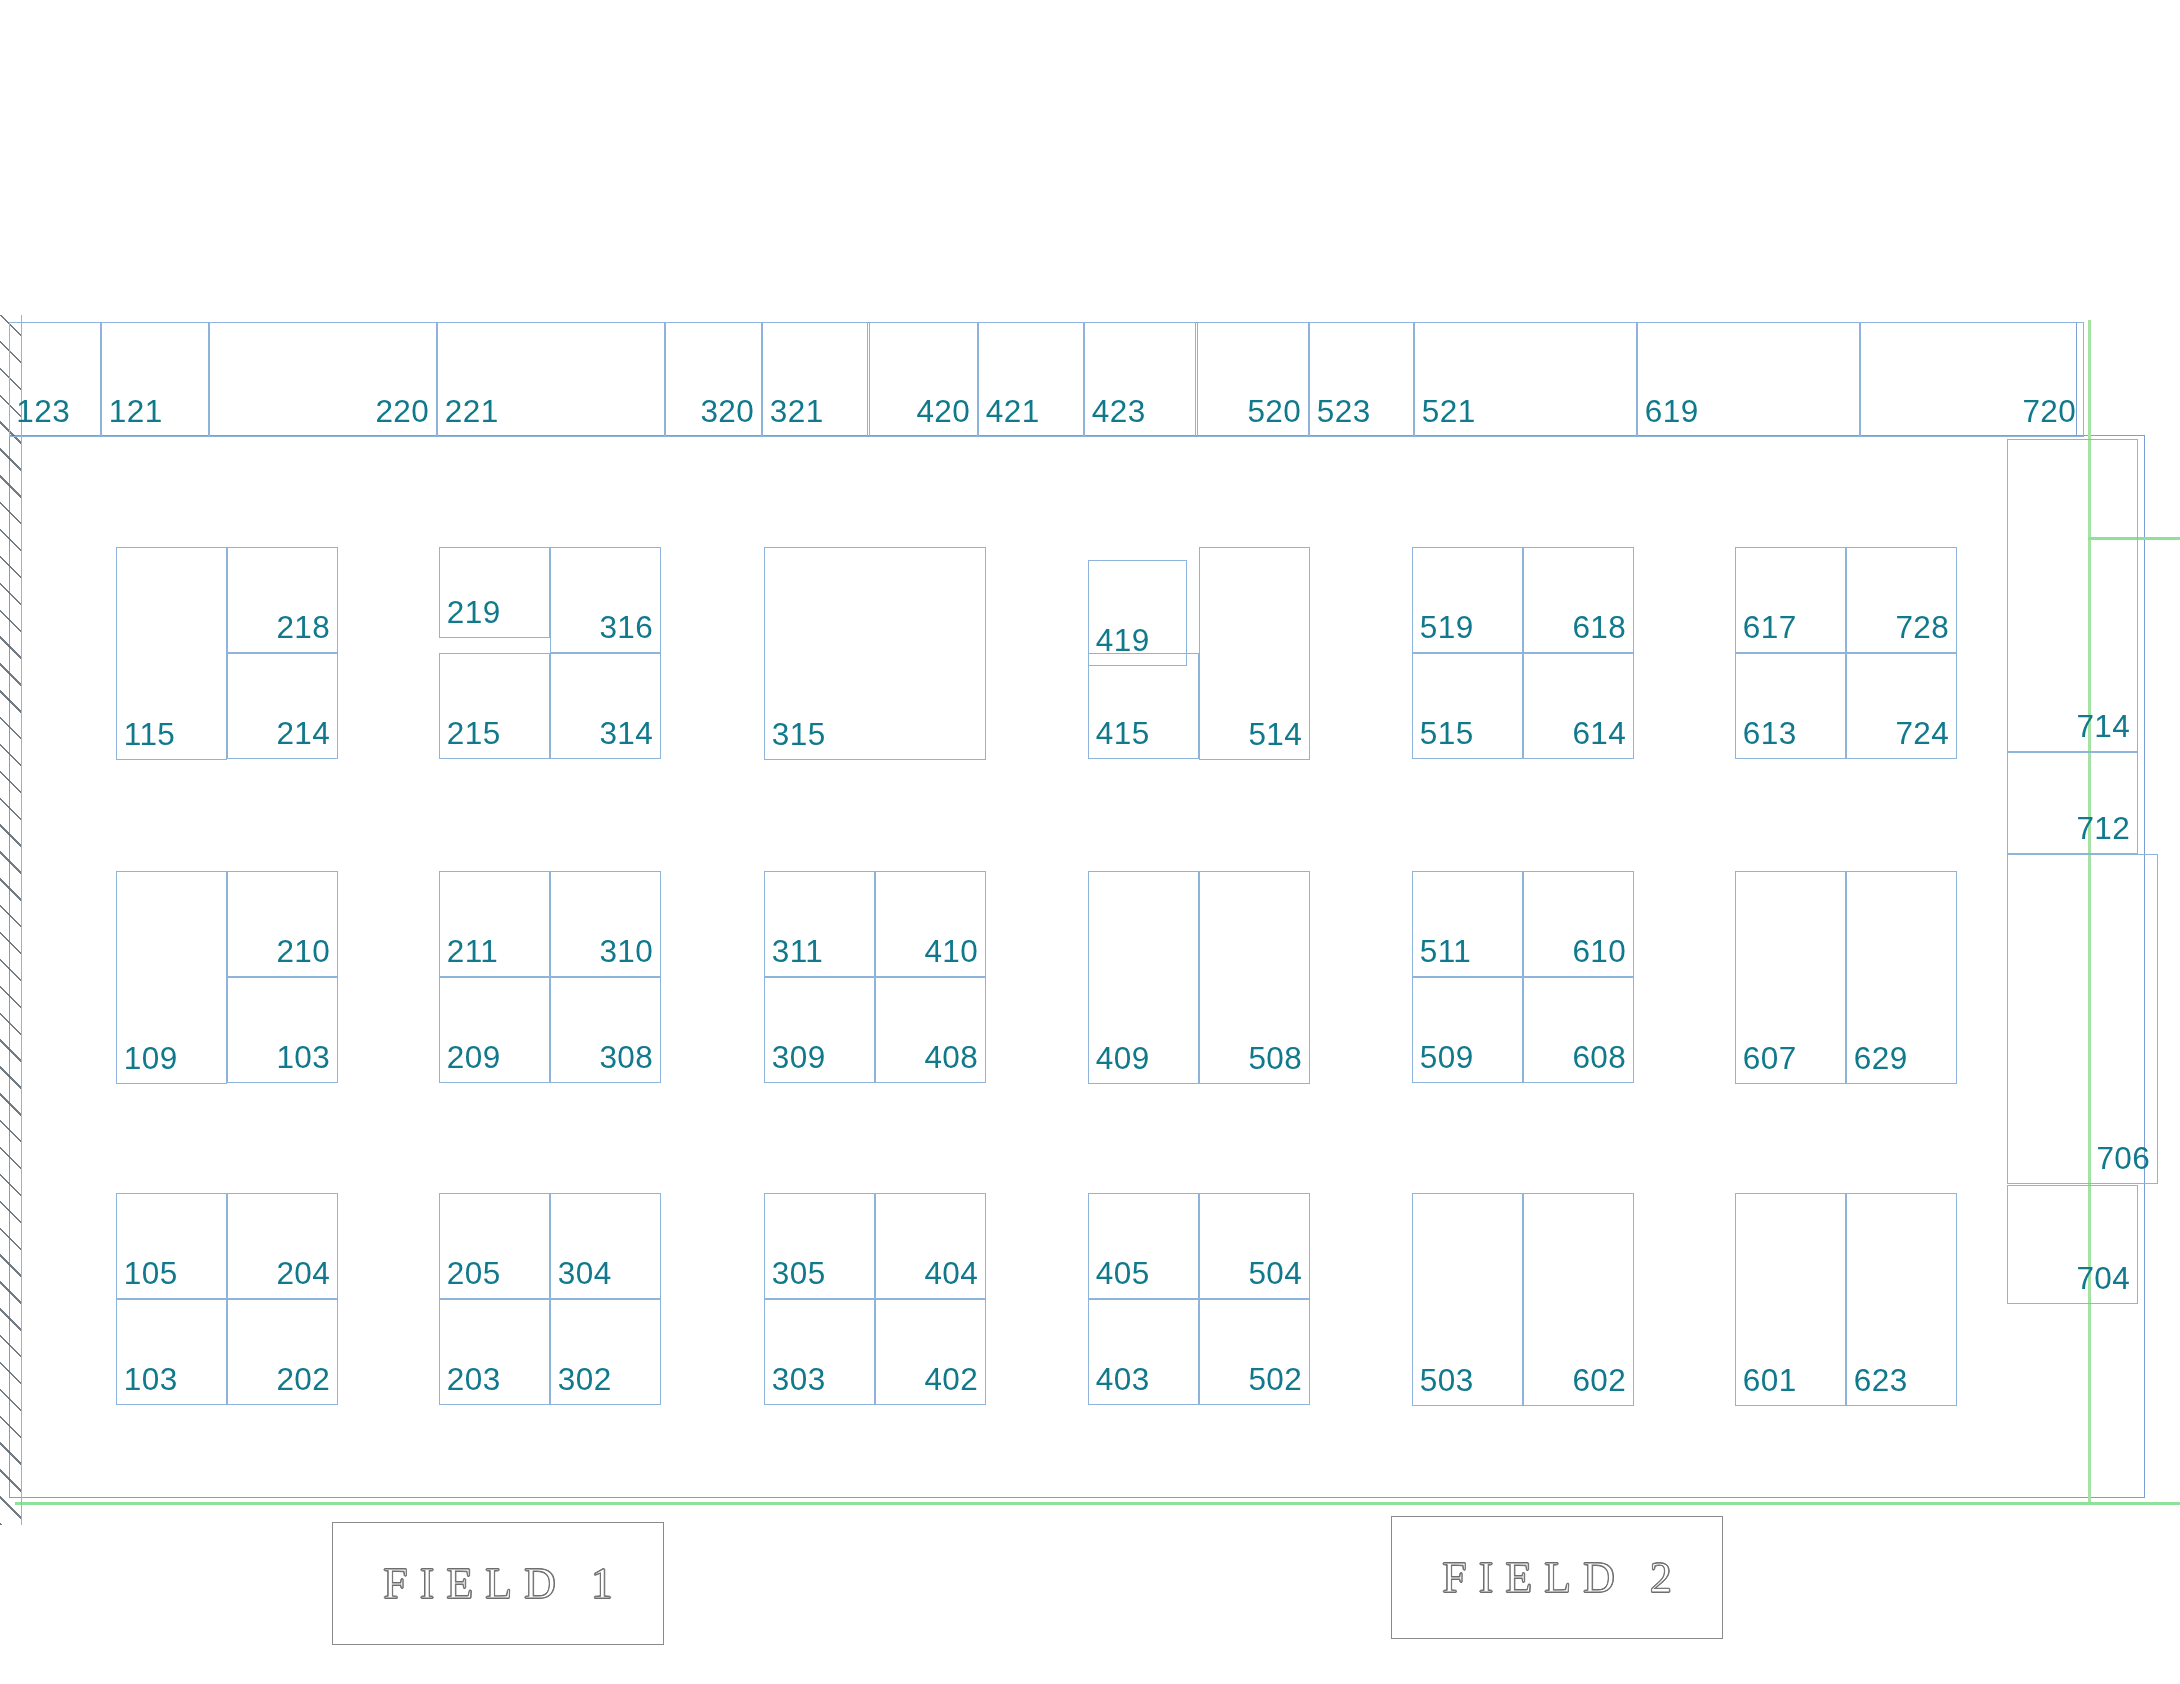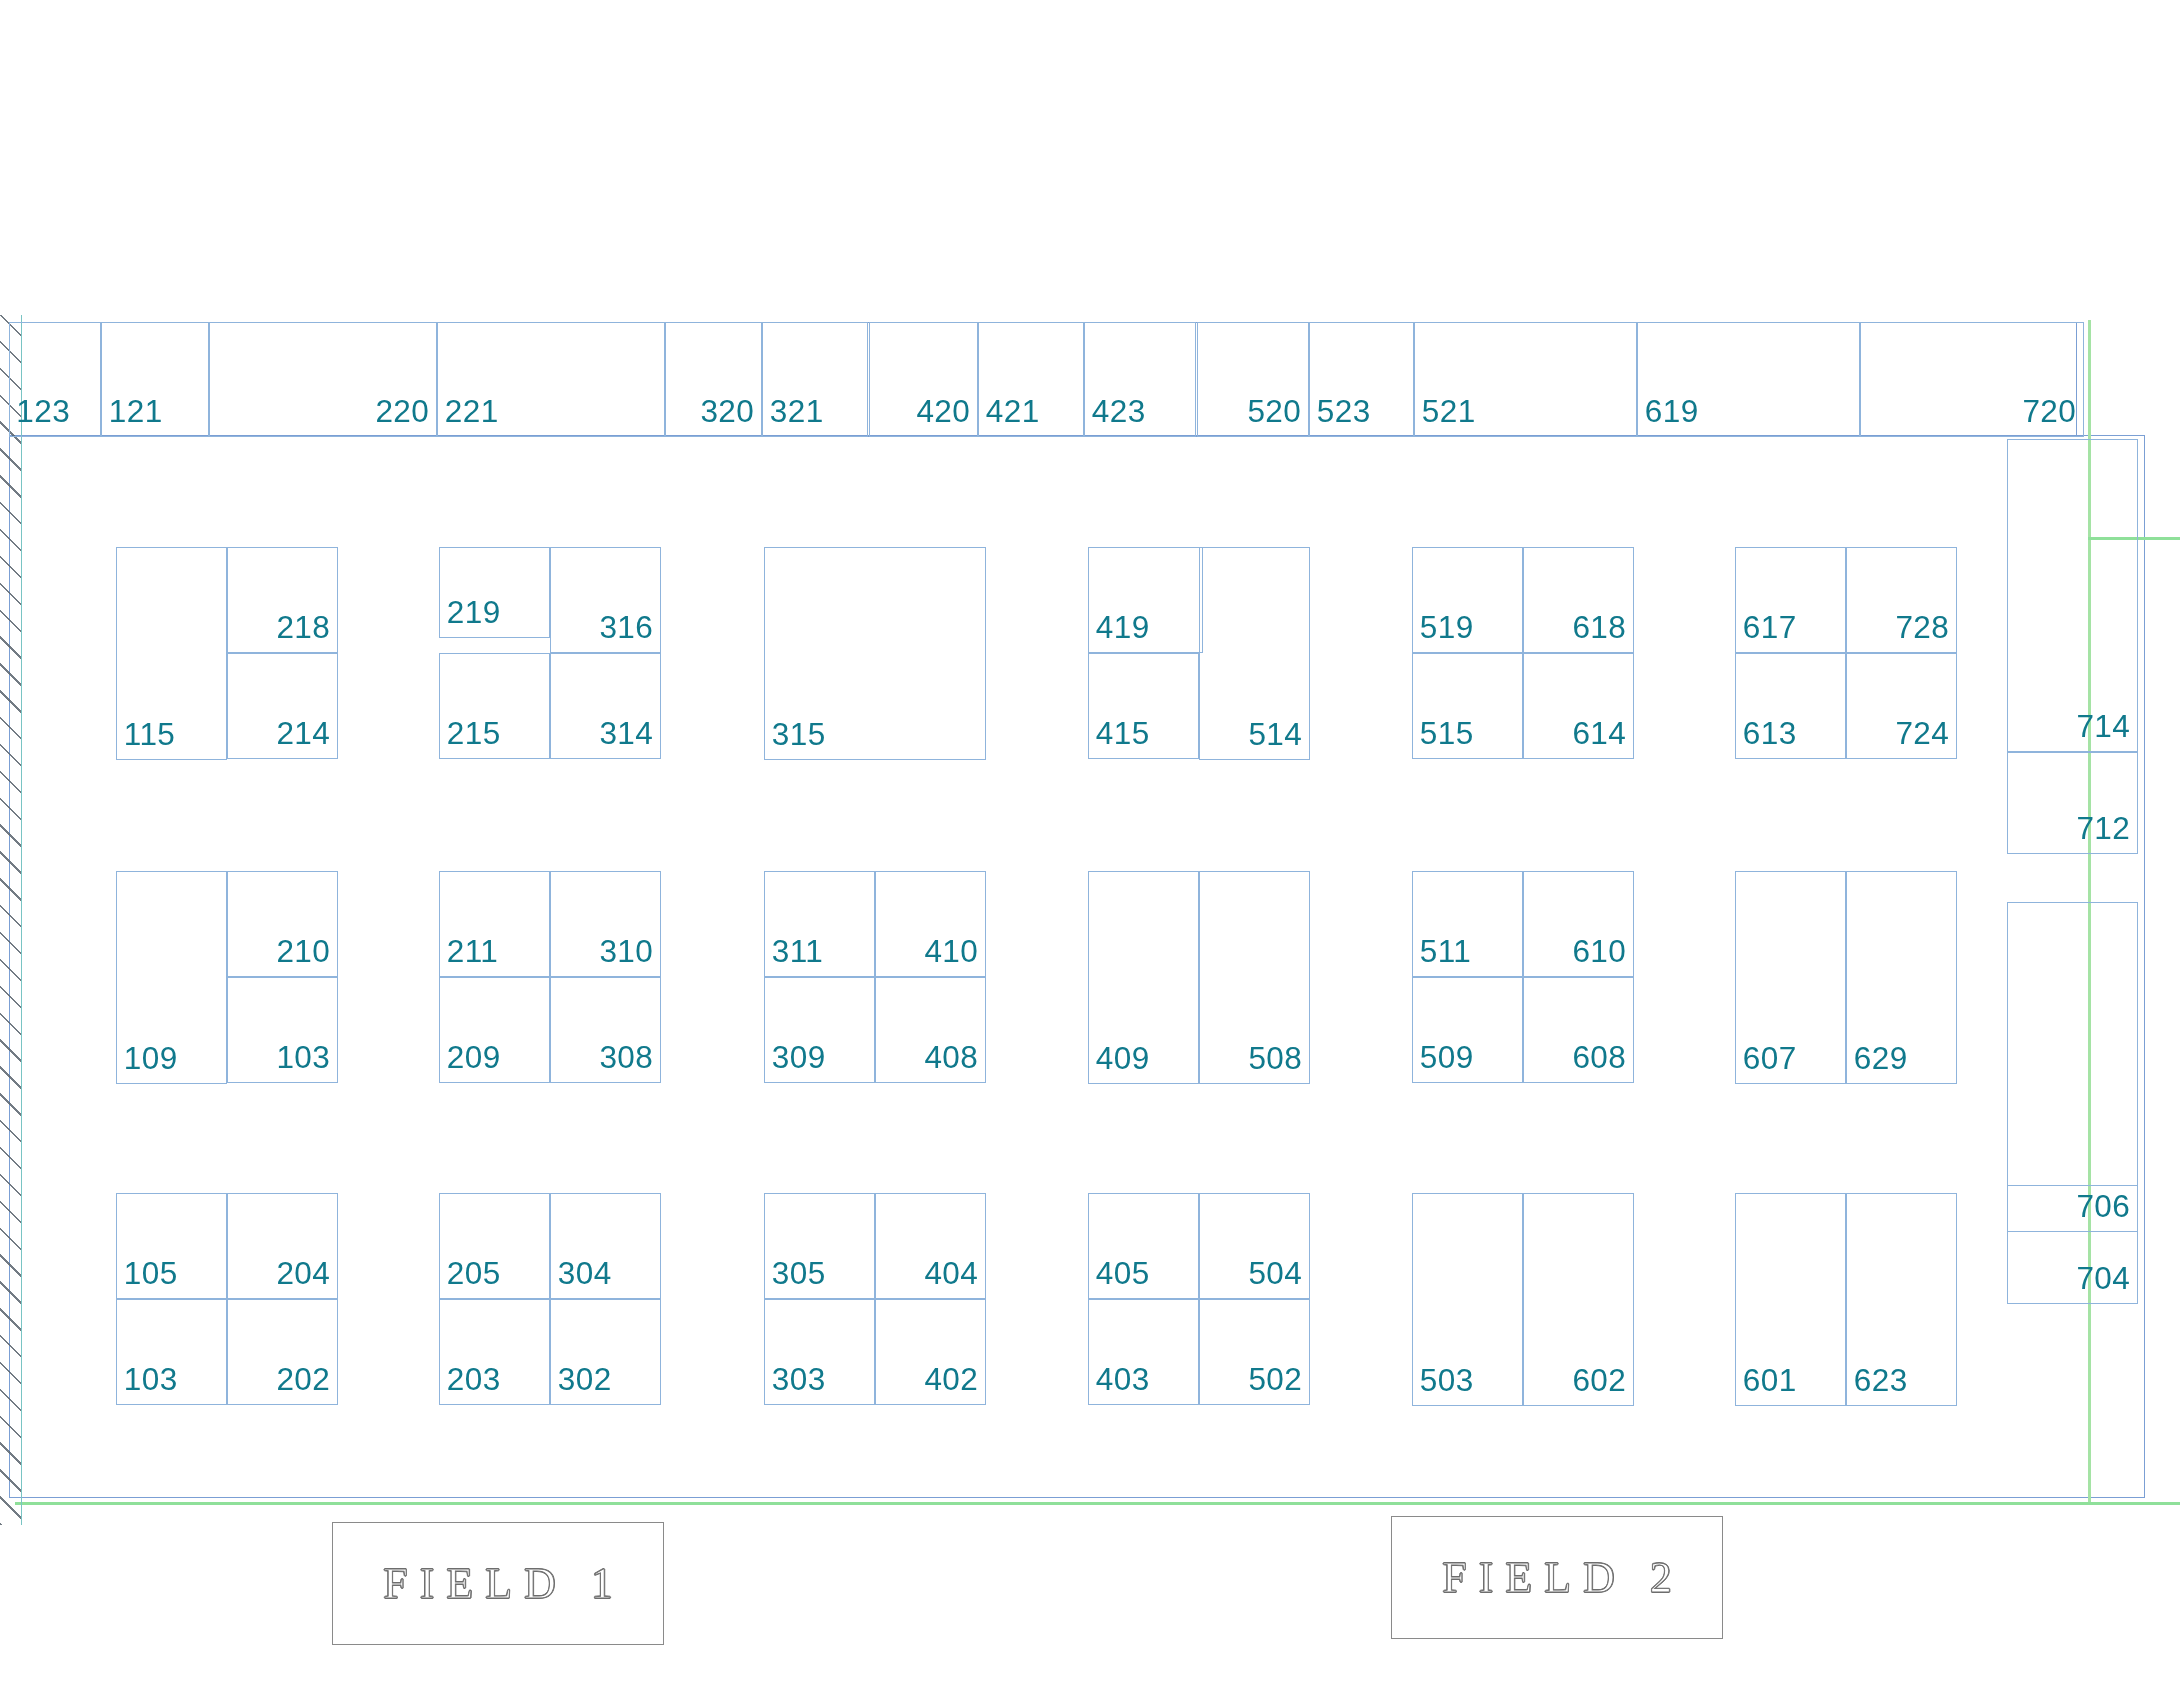--- a/index.html
+++ b/index.html
@@ -148,21 +148,21 @@
         <span class="cell-label lab-br">720</span>
       </div>
     </div>
   <div class="abs" id="right-col-layer" style="left:0;top:0;width:2181px;height:1685px;">
       <div class="cell" style="left: 2007px; top: 439px; width: 131px; height: 313px;">
         <span class="cell-label lab-br">714</span>
       </div>
       <div class="cell" style="left: 2007px; top: 752px; width: 131px; height: 102px;">
         <span class="cell-label lab-br">712</span>
       </div>
-      <div class="cell" style="left: 2007px; top: 854px; width: 131px; height: 330px; margin-top: 48px;">
+      <div class="cell" style="left: 2007px; top: 854px; width: 151px; height: 330px;">
         <span class="cell-label lab-br">706</span>
       </div>
       <div class="cell" style="left: 2007px; top: 1185px; width: 131px; height: 119px;">
         <span class="cell-label lab-br">704</span>
       </div>
     </div>
   <div class="abs" id="booth-rows-layer" style="left:0;top:0;width:2181px;height:1685px;">
       <div class="cell" style="left: 116px; top: 547px; width: 111px; height: 213px;">
         <span class="cell-label lab-bl">115</span>
       </div>
@@ -180,21 +180,21 @@
       </div>
       <div class="cell" style="left: 439px; top: 653px; width: 111px; height: 106px;">
         <span class="cell-label lab-bl">215</span>
       </div>
       <div class="cell" style="left: 550px; top: 653px; width: 111px; height: 106px;">
         <span class="cell-label lab-br">314</span>
       </div>
       <div class="cell" style="left: 764px; top: 547px; width: 222px; height: 213px;">
         <span class="cell-label lab-bl">315</span>
       </div>
-      <div class="cell" style="left: 1088px; top: 547px; width: 115px; height: 106px; padding-left: 28px;">
+      <div class="cell" style="left: 1088px; top: 560px; width: 99px; height: 106px; padding-left: 28px;">
         <span class="cell-label lab-bl">419</span>
       </div>
       <div class="cell" style="left: 1088px; top: 653px; width: 111px; height: 106px;">
         <span class="cell-label lab-bl">415</span>
       </div>
       <div class="cell" style="left: 1199px; top: 547px; width: 111px; height: 213px;">
         <span class="cell-label lab-br">514</span>
       </div>
       <div class="cell" style="left: 1412px; top: 547px; width: 111px; height: 106px;">
         <span class="cell-label lab-bl">519</span>

